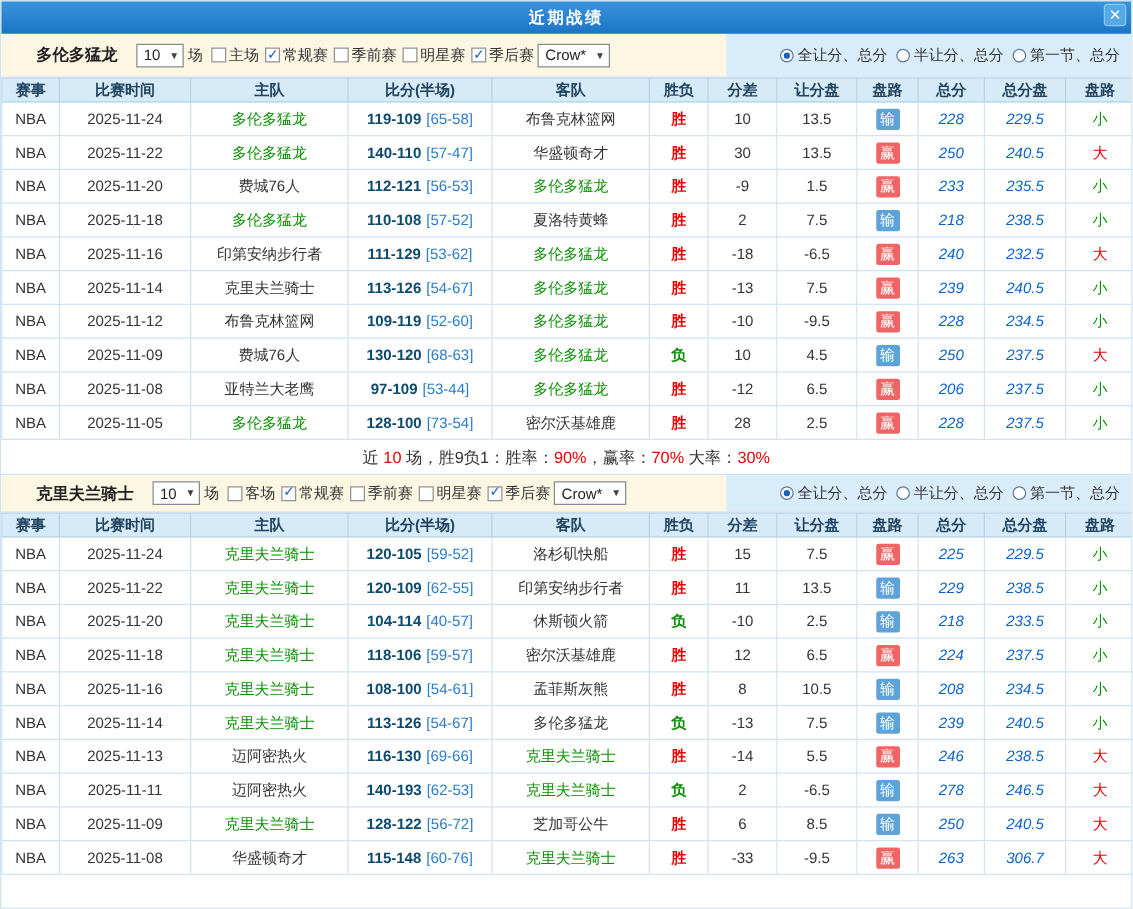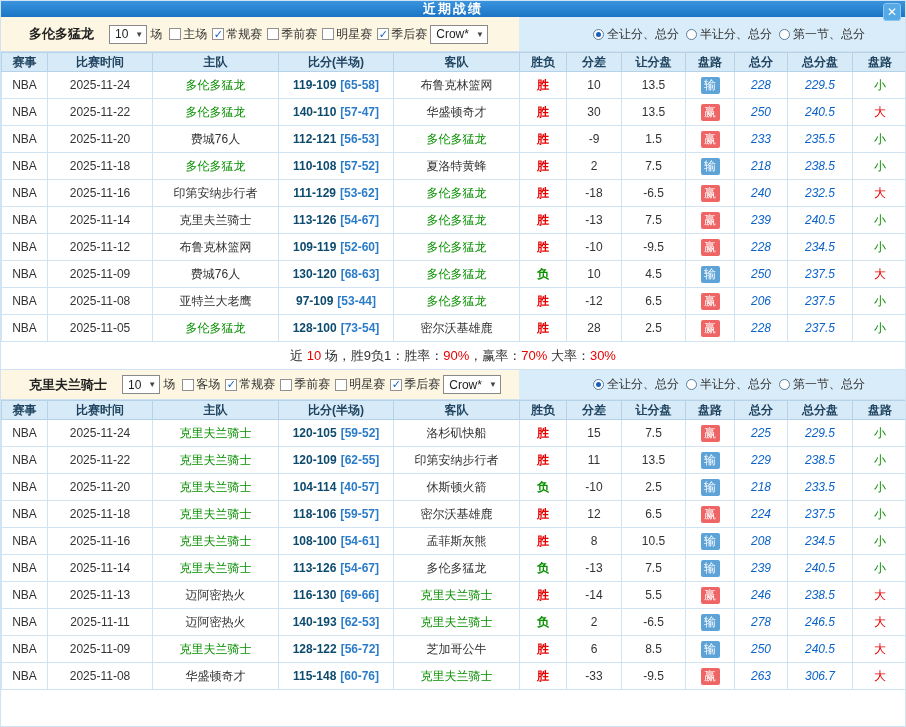--- a/index.html
+++ b/index.html
@@ -1,42 +1,42 @@
 <!DOCTYPE html>
 <html><head>
 <meta charset="utf-8">
 <style>
   * { margin:0; padding:0; box-sizing:border-box; }
   body { font-family:"Liberation Sans","DejaVu Sans",sans-serif; background:#fff; }
   .app { width:906px; height:727px; overflow:hidden; background:#fff; position:relative; border:1px solid #cfe3f2; }
-  .titlebar { height:16px; background:linear-gradient(#3a93dd,#1b75c6); display:flex; align-items:center; justify-content:center; position:relative; }
+  .titlebar { height:26px; background:linear-gradient(#3a93dd,#1b75c6); display:flex; align-items:center; justify-content:center; position:relative; }
   .title { color:#fff; font-size:13px; font-weight:bold; letter-spacing:2px; }
   .close-btn { position:absolute; right:4px; top:2px; width:18px; height:18px; background:#55a9e4; border:1px solid #8cc6ef; border-radius:3px; color:#fff; font-size:12px; line-height:15px; text-align:center; cursor:pointer; padding:0; }
   .filterbar { display:flex; align-items:stretch; border-bottom:1px solid #cfe0ee; }
   .filterbar.tall { height:35px; }
   .filterbar.short { height:30px; }
   .filter-left { flex:1; display:flex; align-items:center; background:#fdf6e2; padding-left:28px; }
   .team-name { font-size:13px; font-weight:bold; color:#222; margin-right:12px; }
   .selectbox { display:inline-flex; align-items:center; border:1px solid #8a8a8a; background:#fff; font-size:12px; padding:1px 3px 1px 5px; margin:0 3px; height:19px; cursor:pointer; }
   .sel-text { margin-right:7px; color:#222; }
   .sel-arrow { font-size:8px; color:#444; }
   .suffix { font-size:12px; color:#333; margin-right:2px; }
   .cb { display:inline-flex; align-items:center; margin-left:5px; font-size:12px; color:#333; cursor:pointer; }
   .cbbox { width:12px; height:12px; border:1px solid #919191; background:#fff; display:inline-flex; align-items:center; justify-content:center; font-size:11px; font-weight:bold; color:#1660c0; margin-right:2px; line-height:1; }
-  .filter-right { width:386px; background:#d9ecf9; display:flex; align-items:center; justify-content:center; gap:7px;padding-left:34px; }
+  .filter-right { width:324px; background:#d9ecf9; display:flex; align-items:center; justify-content:center; gap:7px;padding-left:34px; }
   .radio { display:inline-flex; align-items:center; font-size:12px; color:#333; cursor:pointer; white-space:nowrap; }
   .radio-dot { width:11px; height:11px; border:1px solid #5e7c99; border-radius:50%; background:#fff; margin-right:3px; position:relative; display:inline-block; }
   .radio-dot.selected::after { content:""; position:absolute; left:2px; top:2px; width:5px; height:5px; border-radius:50%; background:#1660c0; }
   table.results { width:906px; border-collapse:collapse; table-layout:fixed; }
   .results th { background:#d7eaf8; border:1px solid #b6d2e8; height:19px; font-size:12px; color:#20445f; font-weight:bold; }
   .results td { border:1px solid #cfe3f2; height:27px; font-size:12px; color:#333; text-align:center; padding:0 2px; overflow:hidden; white-space:nowrap; }
   .team { color:#333; }
   .team.focus { color:#089000; }
   .score-main { font-weight:bold; color:#0c4a6e; }
-  .score-half { color:#2a7cc9; font-weight:bold; margin-left:4px; }
+  .score-half { color:#2a7cc9; font-weight:normal; margin-left:4px; }
   td.res-win { color:#e80000; font-weight:bold; }
   td.res-loss { color:#089000; font-weight:bold; }
   .badge { display:inline-block; min-width:19px; padding:1px 3px; border-radius:2px; color:#fff; font-size:12px; line-height:15px; }
   .badge-win { background:#ef6565; }
   .badge-lose { background:#5ea3d8; }
   td.total-blue { color:#0a62c8;font-style:italic; }
   td.ou-over { color:#e80000; }
   td.ou-under { color:#089000; }
   .summary { height:28px; display:flex; align-items:center; justify-content:center; font-size:13px; border-bottom:1px solid #cfe3f2; background:#fff; }
   .seg { color:#333; white-space:pre; }

